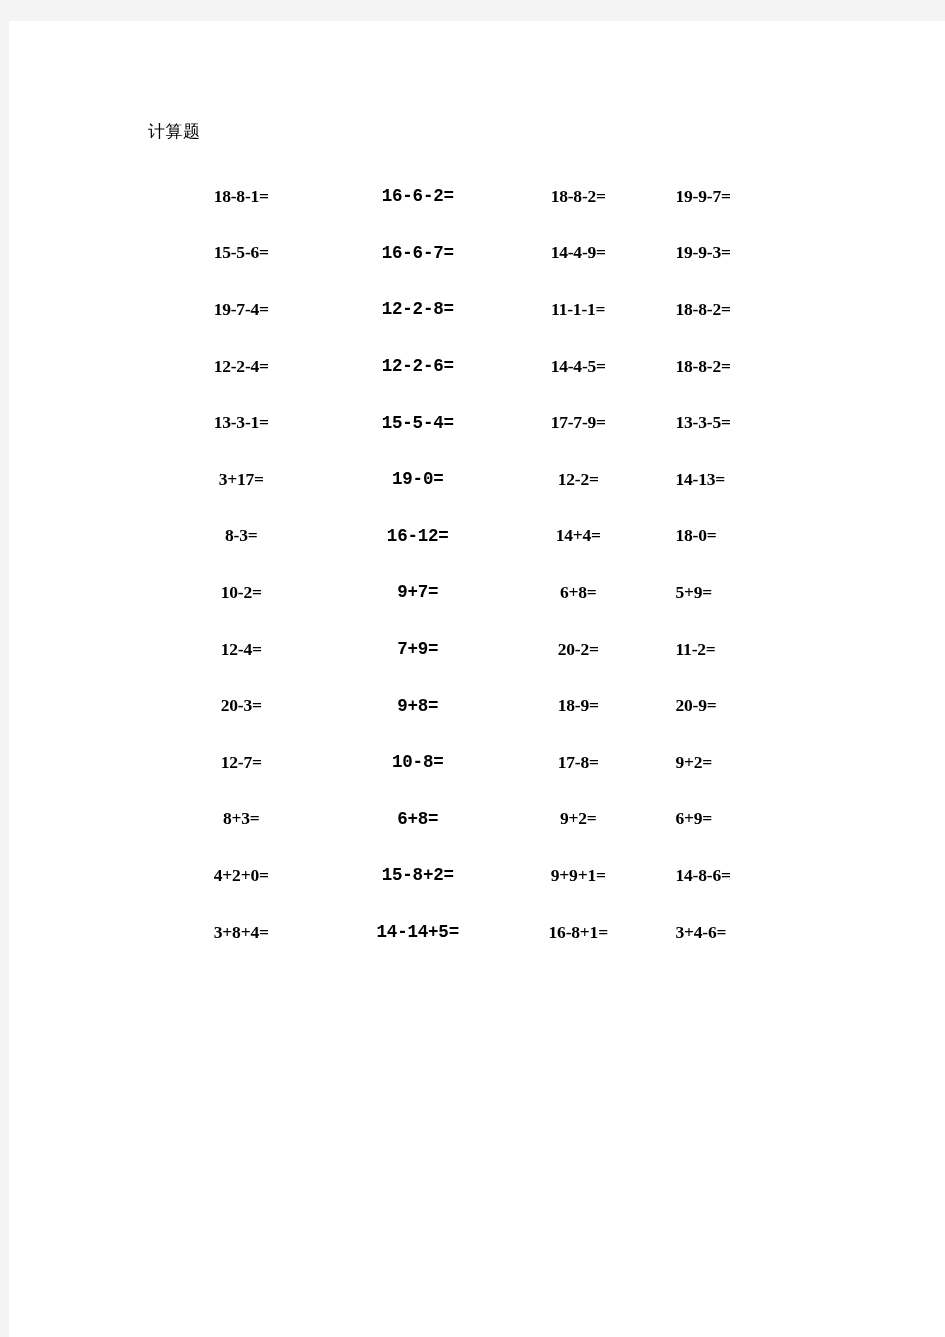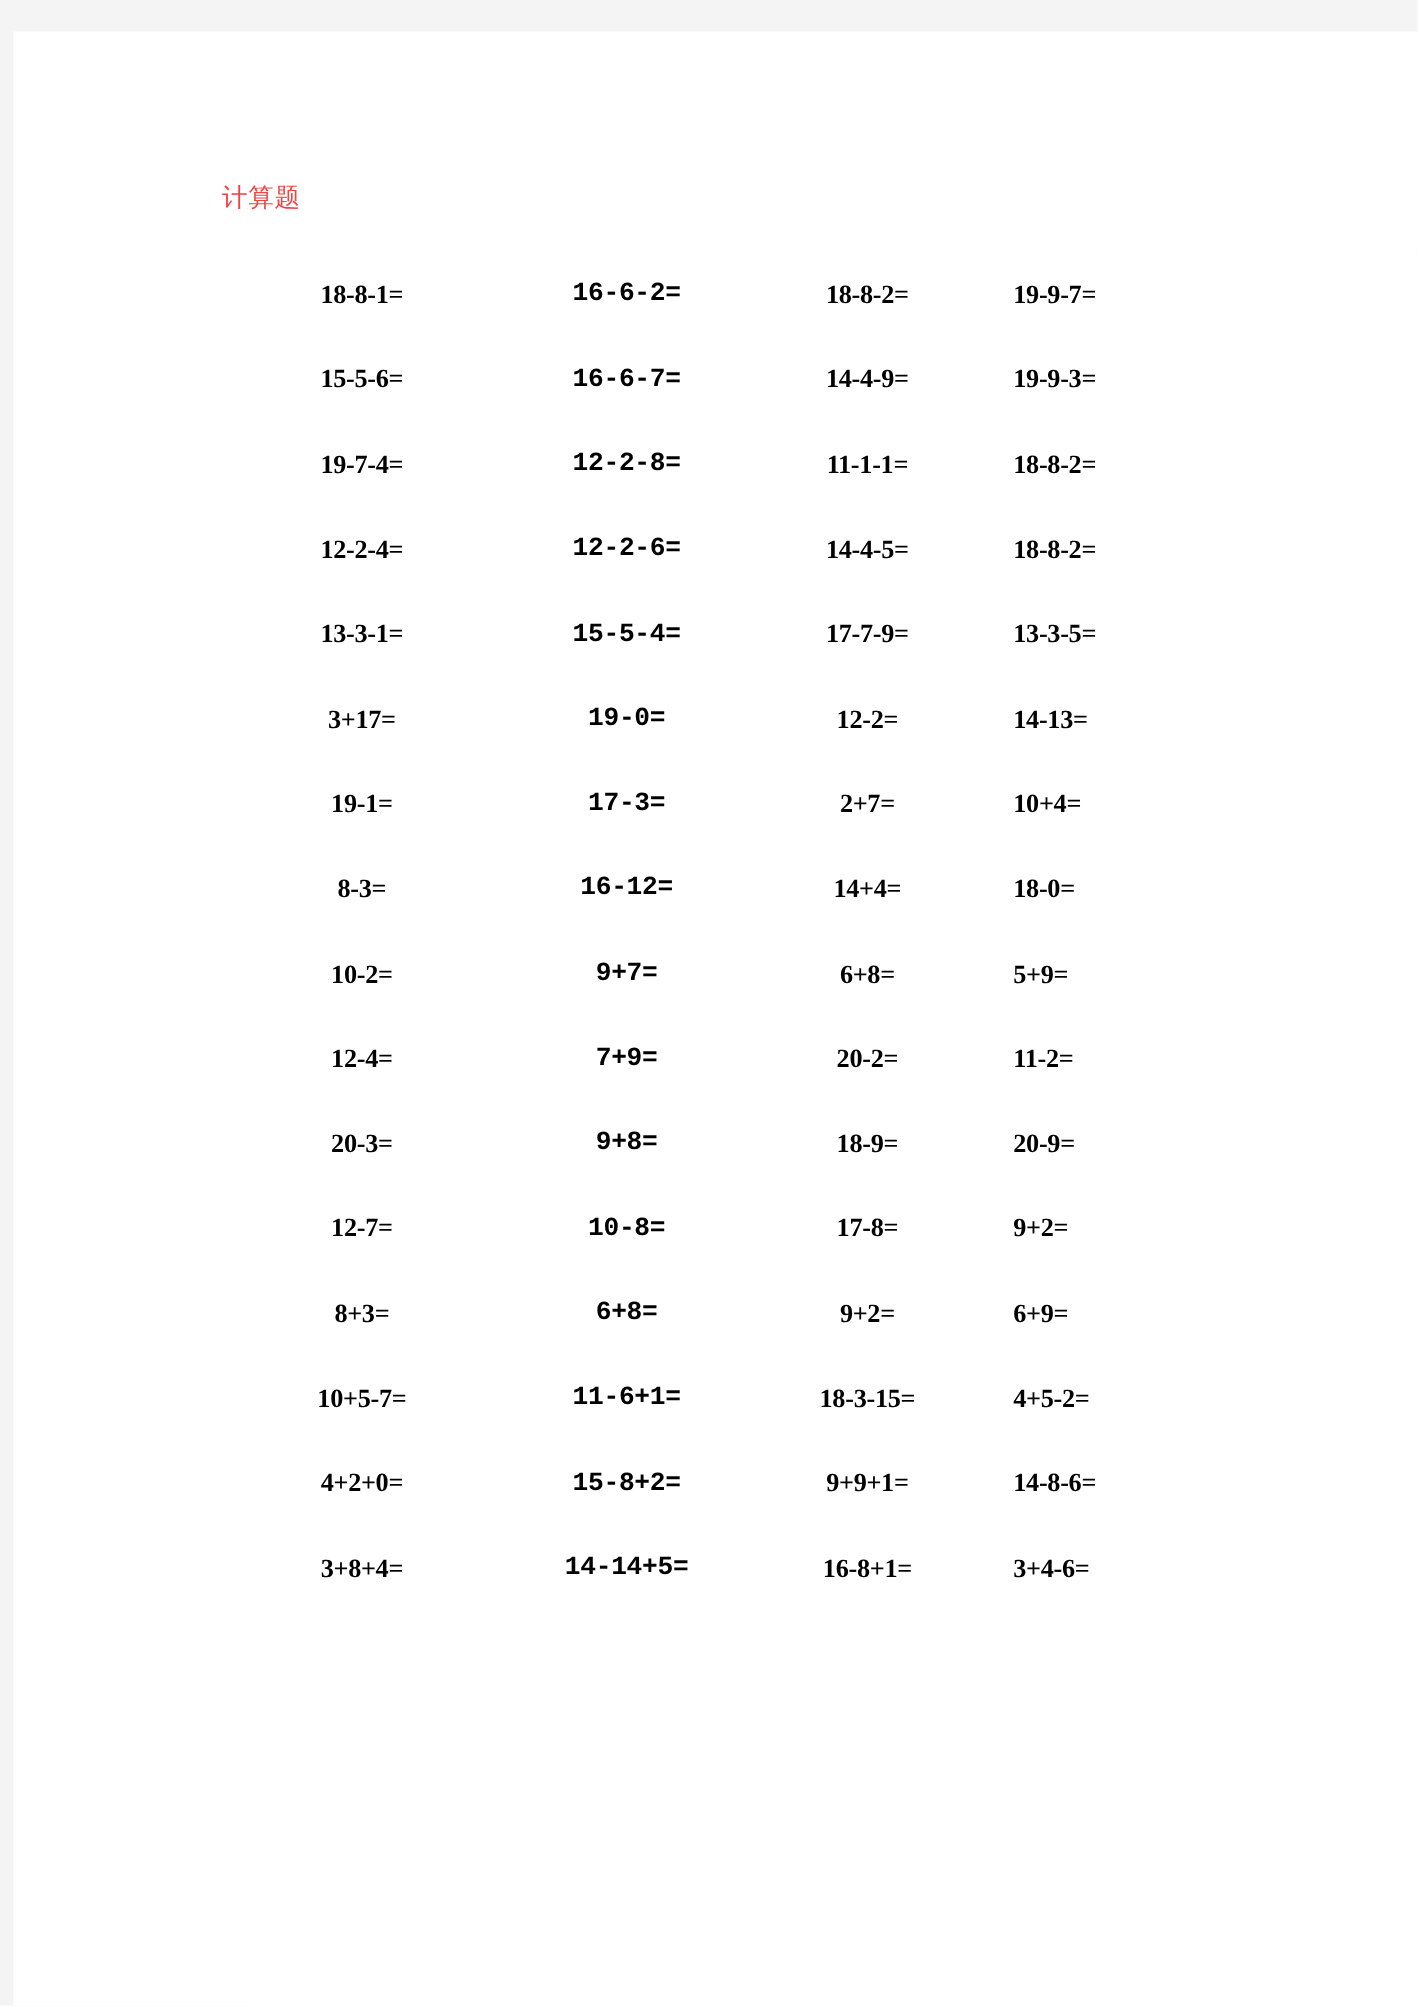--- a/index.html
+++ b/index.html
@@ -27,21 +27,21 @@
   }
 
   
   #worksheet-title {
     position: absolute;
     left: 139px;
     top: 100px;
     font-family: "Liberation Serif", "DejaVu Serif", serif;
     font-size: 17px;
     line-height: 22px;
-    color: #ef4444;
+    color: #000000;
     letter-spacing: 0.5px;
     white-space: nowrap;
   }
 
   
   #problem-grid {
     position: absolute;
     left: 157px;
     top: 147px;
     width: 660px;
@@ -109,26 +109,20 @@
         <div class="problem-cell">17-7-9=</div>
         <div class="problem-cell">13-3-5=</div>
       </div>
       <div class="problem-row">
         <div class="problem-cell">3+17=</div>
         <div class="problem-cell">19-0=</div>
         <div class="problem-cell">12-2=</div>
         <div class="problem-cell">14-13=</div>
       </div>
       <div class="problem-row">
-        <div class="problem-cell">19-1=</div>
-        <div class="problem-cell">17-3=</div>
-        <div class="problem-cell">2+7=</div>
-        <div class="problem-cell">10+4=</div>
-      </div>
-      <div class="problem-row">
         <div class="problem-cell">8-3=</div>
         <div class="problem-cell">16-12=</div>
         <div class="problem-cell">14+4=</div>
         <div class="problem-cell">18-0=</div>
       </div>
       <div class="problem-row">
         <div class="problem-cell">10-2=</div>
         <div class="problem-cell">9+7=</div>
         <div class="problem-cell">6+8=</div>
         <div class="problem-cell">5+9=</div>
@@ -151,26 +145,20 @@
         <div class="problem-cell">17-8=</div>
         <div class="problem-cell">9+2=</div>
       </div>
       <div class="problem-row">
         <div class="problem-cell">8+3=</div>
         <div class="problem-cell">6+8=</div>
         <div class="problem-cell">9+2=</div>
         <div class="problem-cell">6+9=</div>
       </div>
       <div class="problem-row">
-        <div class="problem-cell">10+5-7=</div>
-        <div class="problem-cell">11-6+1=</div>
-        <div class="problem-cell">18-3-15=</div>
-        <div class="problem-cell">4+5-2=</div>
-      </div>
-      <div class="problem-row">
         <div class="problem-cell">4+2+0=</div>
         <div class="problem-cell">15-8+2=</div>
         <div class="problem-cell">9+9+1=</div>
         <div class="problem-cell">14-8-6=</div>
       </div>
       <div class="problem-row">
         <div class="problem-cell">3+8+4=</div>
         <div class="problem-cell">14-14+5=</div>
         <div class="problem-cell">16-8+1=</div>
         <div class="problem-cell">3+4-6=</div>

